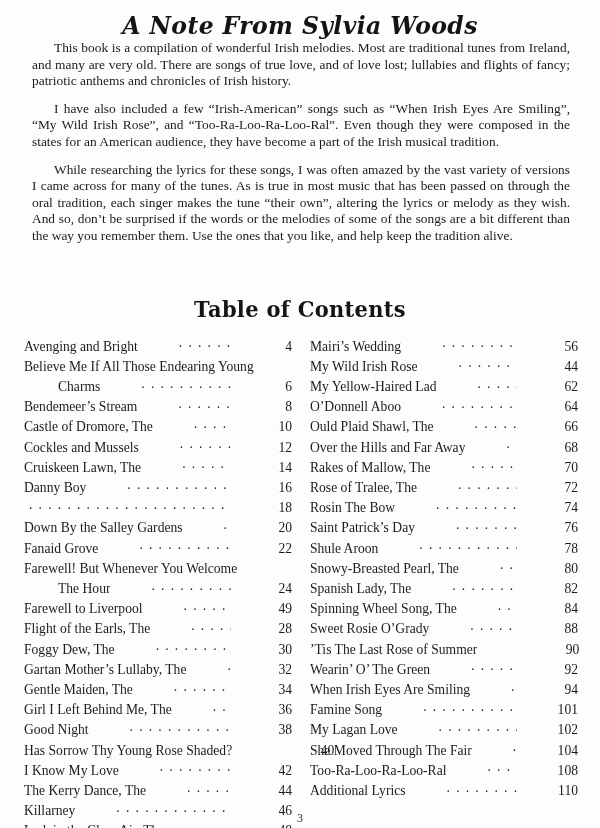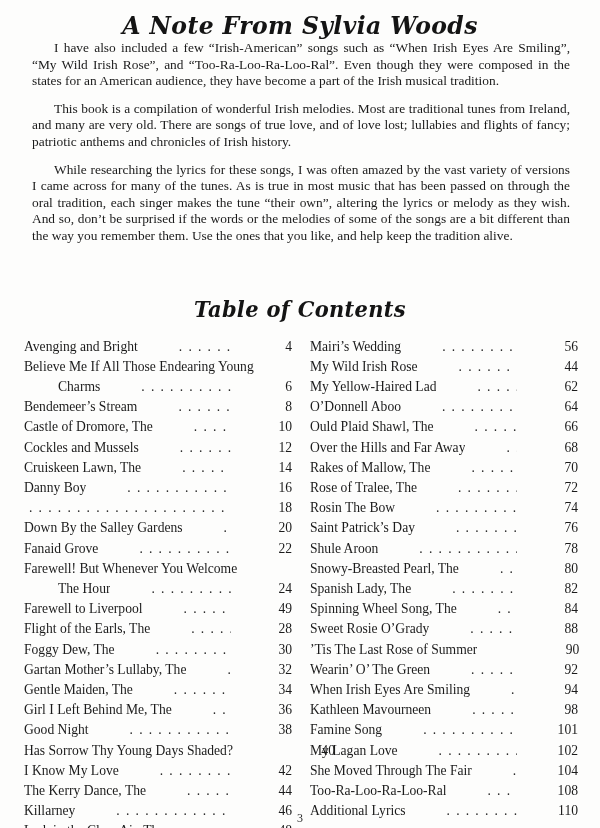--- a/index.html
+++ b/index.html
@@ -33,21 +33,20 @@
     font-size: 23.5px;
     letter-spacing: 0.4px;
     margin: 12px 0 0 0;
     padding: 0;
     color: #141414;
     transform: scaleY(1.04);
   }
   .toc-title {
     text-align: center;
     font-family: "DejaVu Serif", "Liberation Serif", serif;
-    font-style: italic;
     font-weight: 600;
     font-size: 21px;
     letter-spacing: 0.3px;
     margin: 0;
     padding: 0;
     color: #141414;
     transform: scaleY(1.04);
   }
 
   
@@ -74,21 +73,21 @@
     padding: 0 22px 0 24px;
     gap: 18px;
     align-items: flex-start;
   }
   .toc-col {
     flex: 1 1 0;
     min-width: 0;
   }
   .toc-row {
     display: flex;
-    align-items: flex-end;
+    align-items: center;
     font-size: 13.6px;
     line-height: 20.2px;
     white-space: nowrap;
     gap: 36px;
   }
   .toc-row .title {
     flex: 0 0 auto;
     overflow: hidden;
     text-overflow: clip;
   }
@@ -131,22 +130,22 @@
   }
 </style>
 </head>
 <body>
 
 <div class="page">
 
   <h1 class="note-title">A Note From Sylvia Woods</h1>
 
   <section class="intro">
+    <p>This book is a compilation of wonderful Irish melodies.  Most are traditional tunes from Ireland, and many are very old.  There are songs of true love, and of love lost; lullabies and flights of fancy; patriotic anthems and chronicles of Irish history.</p>
     <p>I have also included a few “Irish-American” songs such as “When Irish Eyes Are Smiling”, “My Wild Irish Rose”, and “Too-Ra-Loo-Ra-Loo-Ral”. Even though they were composed in the states for an American audience, they have become a part of the Irish musical tradition.</p>
-    <p>This book is a compilation of wonderful Irish melodies.  Most are traditional tunes from Ireland, and many are very old.  There are songs of true love, and of love lost; lullabies and flights of fancy; patriotic anthems and chronicles of Irish history.</p>
     <p>While researching the lyrics for these songs, I was often amazed by the vast variety of versions I came across for many of the tunes.  As is true in most music that has been passed on through the oral tradition, each singer makes the tune “their own”, altering the lyrics or melody as they wish.  And so, don’t be surprised if the words or the melodies of some of the songs are a bit different than the way you remember them. Use the ones that you like, and help keep the tradition alive.</p>
   </section>
 
   <div class="gap-before-toc"></div>
 
   <h2 class="toc-title">Table of Contents</h2>
 
   <div class="gap-after-toc"></div>
 
   <div class="toc">
@@ -244,21 +243,21 @@
           <span class="title">Girl I Left Behind Me, The</span>
           <span class="leader"></span>
           <span class="page-no">36</span>
         </div>
         <div class="toc-row">
           <span class="title">Good Night</span>
           <span class="leader"></span>
           <span class="page-no">38</span>
         </div>
         <div class="toc-row">
-          <span class="title">Has Sorrow Thy Young Days Shaded?</span>
+          <span class="title">Has Sorrow Thy Young Rose Shaded?</span>
           <span class="leader"></span>
           <span class="page-no">40</span>
         </div>
         <div class="toc-row">
           <span class="title">I Know My Love</span>
           <span class="leader"></span>
           <span class="page-no">42</span>
         </div>
         <div class="toc-row">
           <span class="title">The Kerry Dance, The</span>
@@ -361,25 +360,20 @@
           <span class="title">Wearin’ O’ The Green</span>
           <span class="leader"></span>
           <span class="page-no">92</span>
         </div>
         <div class="toc-row">
           <span class="title">When Irish Eyes Are Smiling</span>
           <span class="leader"></span>
           <span class="page-no">94</span>
         </div>
         <div class="toc-row">
-          <span class="title">Kathleen Mavourneen</span>
-          <span class="leader"></span>
-          <span class="page-no">98</span>
-        </div>
-        <div class="toc-row">
           <span class="title">Famine Song</span>
           <span class="leader"></span>
           <span class="page-no">101</span>
         </div>
         <div class="toc-row">
           <span class="title">My Lagan Love</span>
           <span class="leader"></span>
           <span class="page-no">102</span>
         </div>
         <div class="toc-row">

